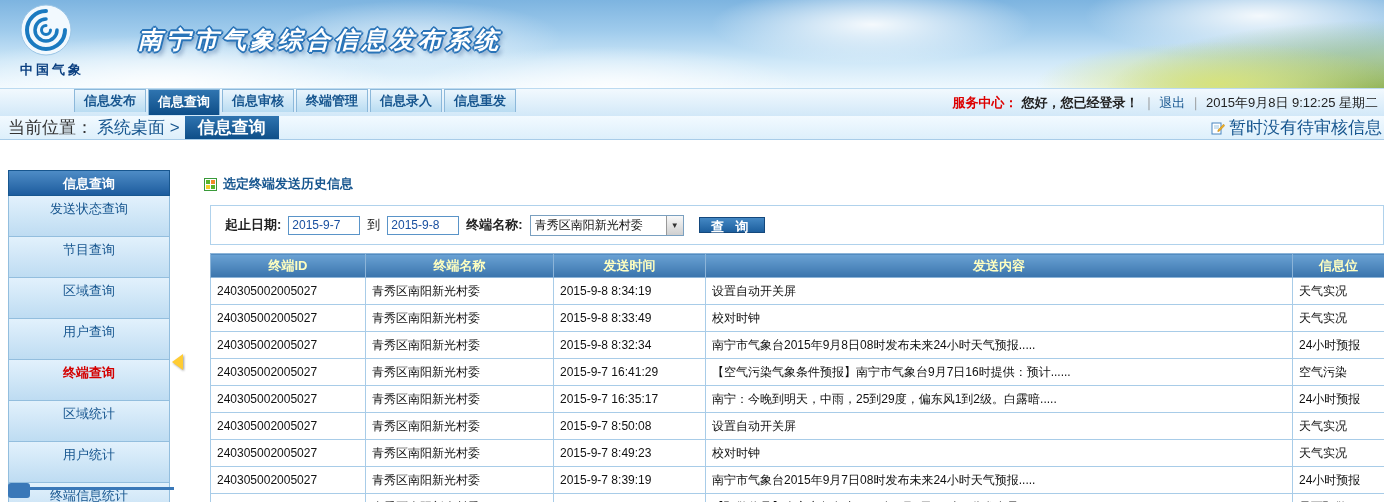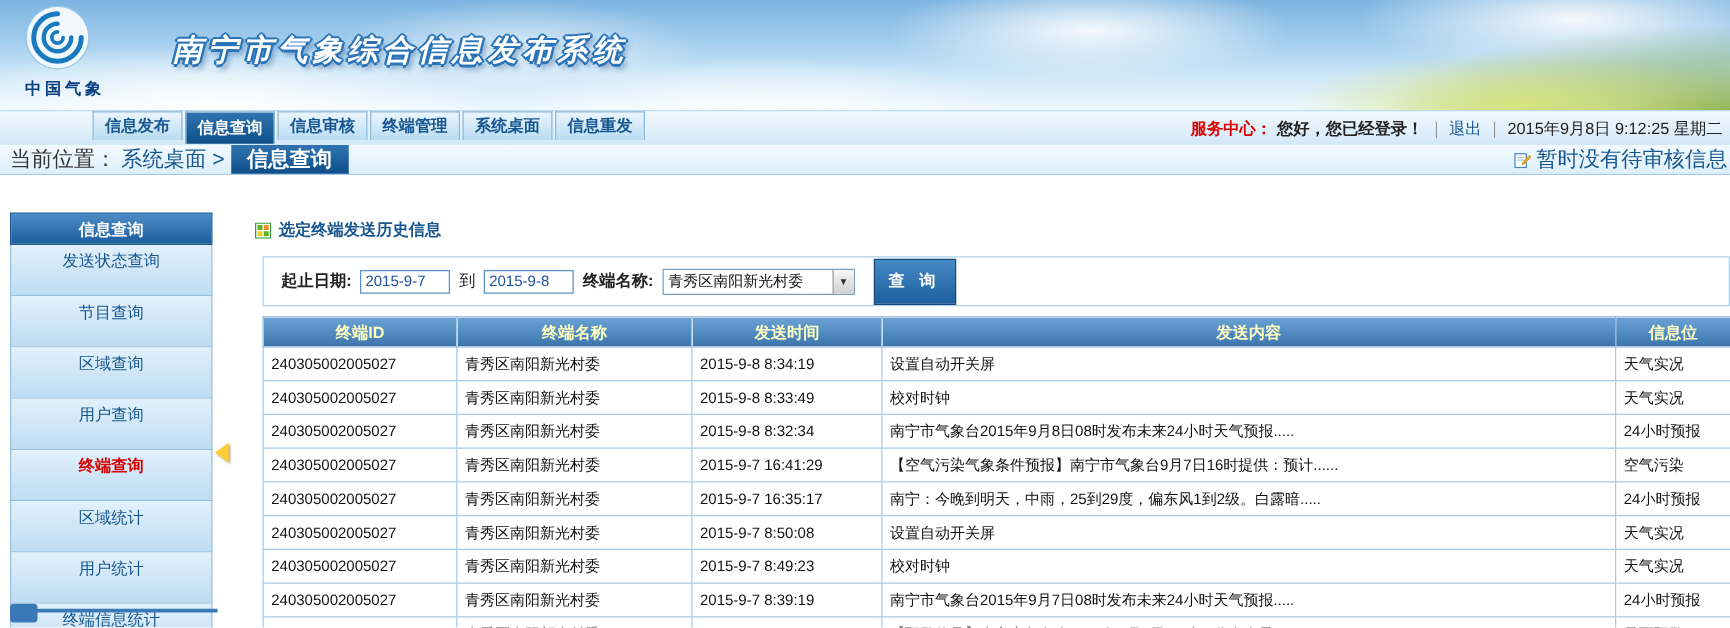--- a/index.html
+++ b/index.html
@@ -106,21 +106,21 @@
     margin: 11px 0 0 20px; border: 1px solid #b0d2ec; height: 40px;
     display: flex; align-items: center; gap: 7px; padding-left: 14px; font-size: 13px;
   }
   .flabel { color: #222; font-weight: bold; white-space: nowrap; }
   .flabel.plain { font-weight: normal; }
   .date-input { width: 72px; height: 19px; border: 1px solid #5a94c8; font-size: 12px; color: #1a50a0; padding: 0 3px; background: #fff; font-family: inherit; }
   .select { width: 154px; height: 21px; border: 1px solid #7aa0c0; background: #fff; display: inline-flex; align-items: center; cursor: pointer; }
   .sel-txt { flex: 1; font-size: 12px; padding: 0 4px; color: #111; white-space: nowrap; overflow: hidden; }
   .dd-btn { width: 17px; align-self: stretch; background: linear-gradient(180deg, #f8f8f8, #cfcfcf); border-left: 1px solid #999; font-size: 8px; display: flex; align-items: center; justify-content: center; color: #333; }
   .query-btn {
-    margin-left: 8px; width: 66px; height: 37px;
+    margin-left: 8px; width: 66px; height: 16px;
     background: linear-gradient(180deg, #4488c4, #1d5f9e);
     color: #fff; font-weight: bold; font-size: 13px; letter-spacing: 4px;
     border: 1px solid #14487c; cursor: pointer; font-family: inherit;
   }
 
   
   .history-table {
     margin: 8px 0 0 20px; border-collapse: collapse; table-layout: fixed;
     width: 1174px; font-size: 12px; background: #fff;
   }
@@ -149,21 +149,21 @@
   </div>
   <div class="banner-title">南宁市气象综合信息发布系统</div>
 </div>
 
 <div class="navbar">
   <div class="tabs">
       <div class="tab">信息发布</div>
       <div class="tab active">信息查询</div>
       <div class="tab">信息审核</div>
       <div class="tab">终端管理</div>
-      <div class="tab">系统桌面</div>
+      <div class="tab">信息录入</div>
       <div class="tab">信息重发</div>
     </div>
   <div class="nav-right">
     <span class="svc">服务中心：</span>
     <span class="greet">您好，您已经登录！</span>
     <span class="sep">｜</span>
     <span class="logout">退出</span>
     <span class="sep">｜</span>
     <span class="datetime">2015年9月8日  9:12:25  星期二</span>
   </div>

